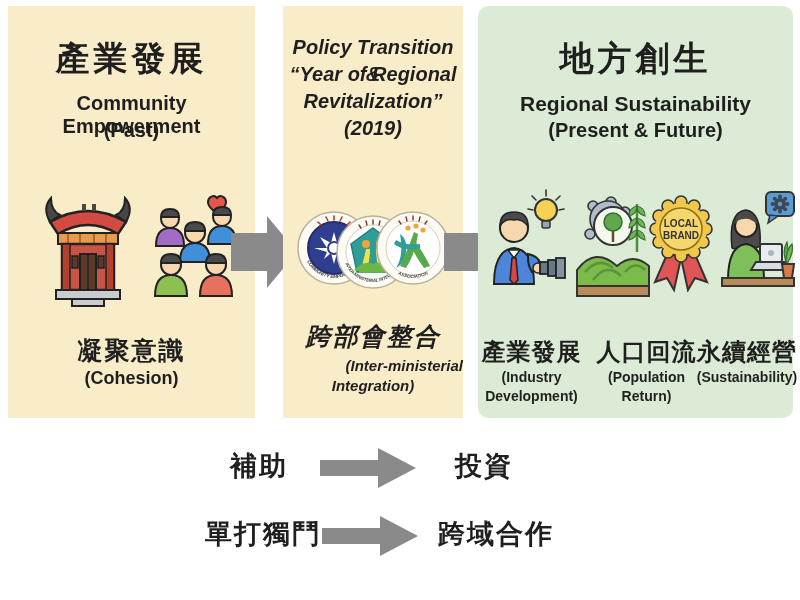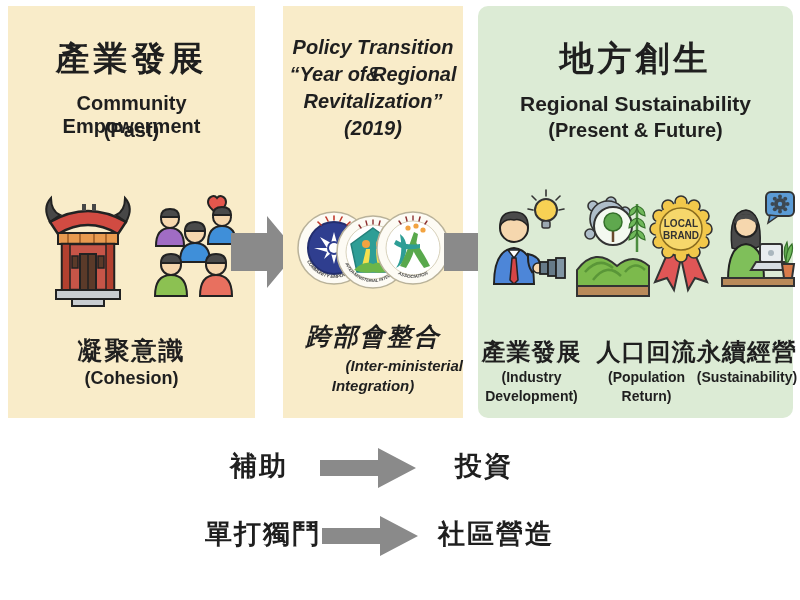--- a/index.html
+++ b/index.html
@@ -301,13 +301,13 @@
 <div class="bottom-zh" style="left:230px;top:448px;">補助</div>
 <svg class="abs" style="left:320px;top:448px;" width="96" height="40" viewBox="0 0 96 40">
   <polygon points="0,12 58,12 58,0 96,20 58,40 58,28 0,28" fill="#8a8a8a"></polygon>
 </svg>
 <div class="bottom-zh" style="left:455px;top:448px;">投資</div>
 
 <div class="bottom-zh" style="left:205px;top:516px;">單打獨鬥</div>
 <svg class="abs" style="left:322px;top:516px;" width="96" height="40" viewBox="0 0 96 40">
   <polygon points="0,12 58,12 58,0 96,20 58,40 58,28 0,28" fill="#8a8a8a"></polygon>
 </svg>
-<div class="bottom-zh" style="left:438px;top:516px;">社區營造</div>
+<div class="bottom-zh" style="left:438px;top:516px;">跨域合作</div>
 
 </body></html>

